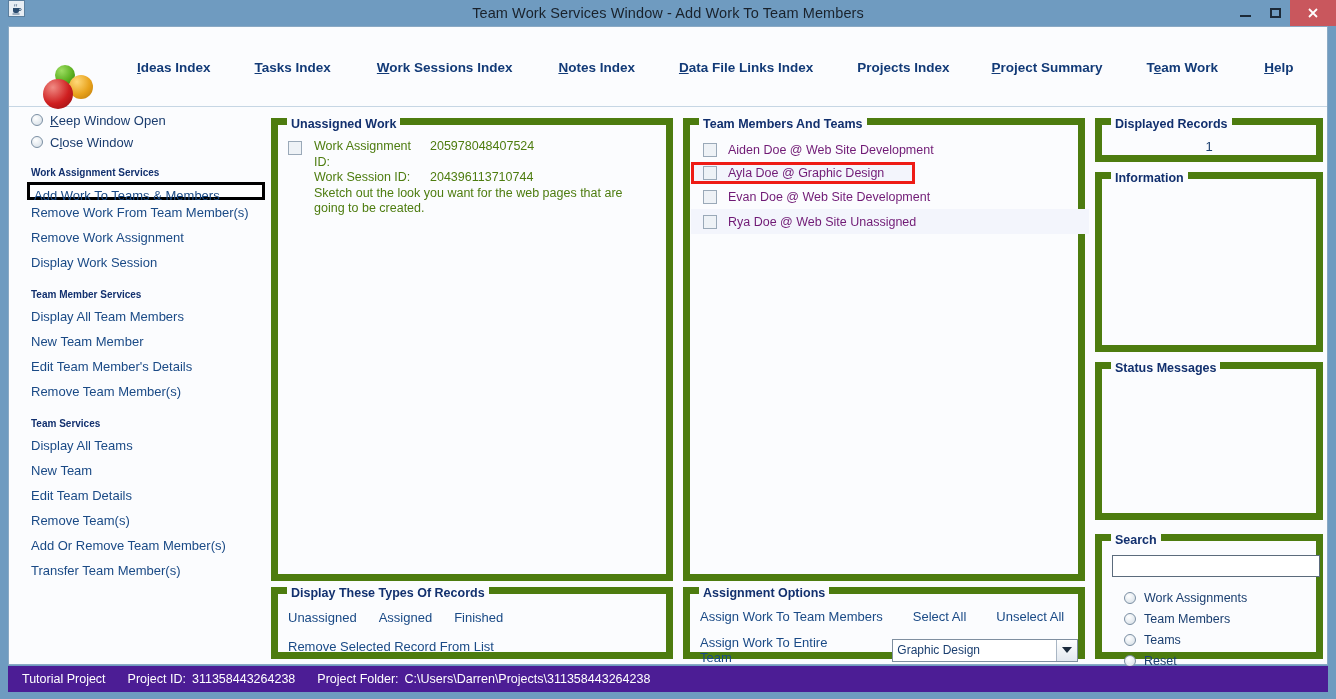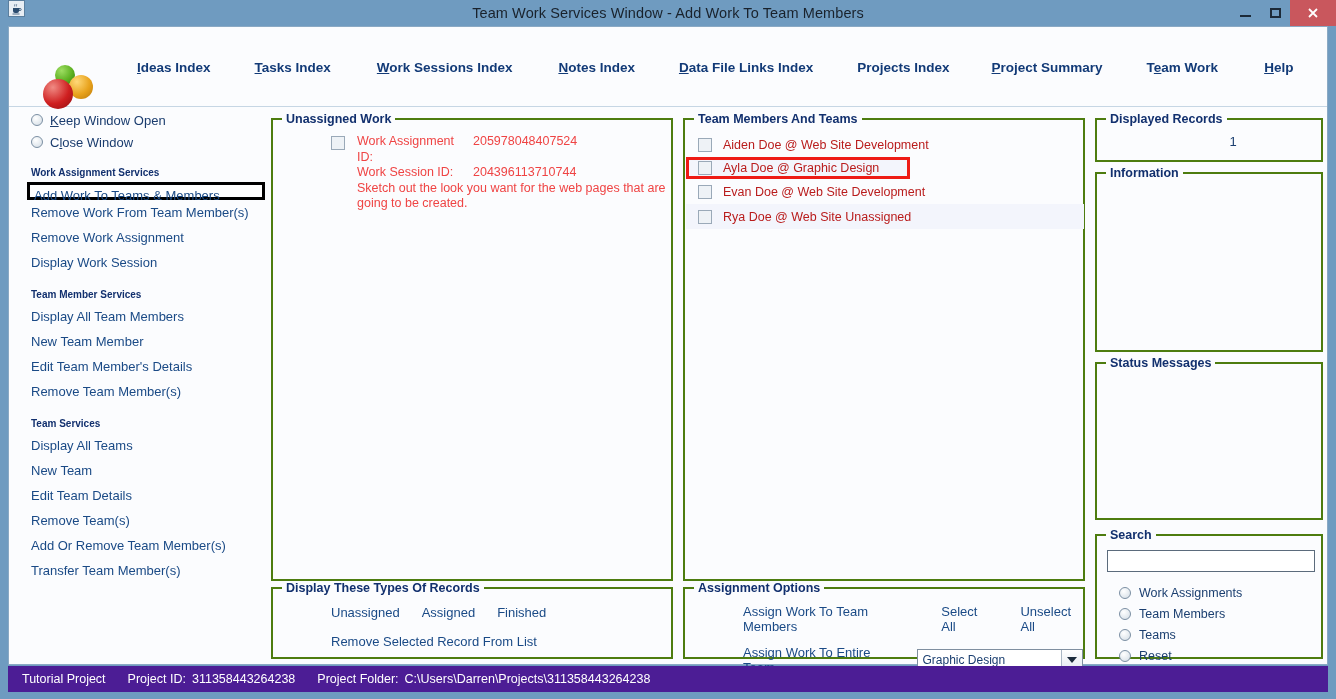--- a/index.html
+++ b/index.html
@@ -136,60 +136,59 @@
     margin-left: 10px;
     width: 238px;
     height: 18px; line-height: 22px;
     padding-left: 4px;
     box-sizing: border-box;
   }
 
   
   .group {
     position: absolute;
-    border: 2px solid #4d7c0f;
+    border: 7px solid #4d7c0f;
     background: #fbfcfe;
-    padding-left: 48px;
   }
   .group > .legend {
     position: absolute; top: -8px; left: 9px;
     background: #fbfcfe;
     padding: 0 4px;
     font-size: 12.5px; font-weight: bold; color: #12306e;
     white-space: nowrap;
   }
 
   
   #grp-unassigned { left: 6px; top: 9px; width: 402px; height: 463px; }
   .work-row { display: flex; padding: 14px 0 0 10px; }
   .chk {
     width: 14px; height: 14px;
     border: 1px solid #9aa9b8;
     background: #eef2f6;
     flex: 0 0 auto; margin-top: 2px;
     cursor: pointer;
   }
-  .work-body { margin-left: 12px; font-size: 12.5px; color: #ef4444; line-height: 15.5px; }
+  .work-body { margin-left: 12px; font-size: 12.5px; color: #4d7c0f; line-height: 15.5px; }
   .kv { display: flex; }
   .kv .k { width: 116px; }
   .kv .v { }
   .work-desc { max-width: 336px; }
 
   #grp-types { left: 6px; top: 478px; width: 402px; height: 72px; }
   .types-row { display: flex; gap: 22px; padding: 16px 0 0 10px; }
   .link-ish { font-size: 13px; color: #1a4a86; cursor: pointer; }
   .types-row2 { padding: 12px 0 0 10px; }
 
   
   #grp-members { left: 4px; top: 9px; width: 402px; height: 463px; }
   #member-list { position: absolute; left: 1px; top: 12px; width: 398px; }
   .mrow {
     display: flex; align-items: center;
     height: 25px; padding-left: 12px;
-    font-size: 12.5px; color: #b91c1c;
+    font-size: 12.5px; color: #701a75;
     cursor: pointer;
   }
   .mrow.alt { background: #f3f5fc; }
   .mrow.sel {
     border: 3px solid #ee1b15;
     height: 22px;
     padding-left: 9px;
     width: 224px;
     box-sizing: border-box;
     text-align: center;

